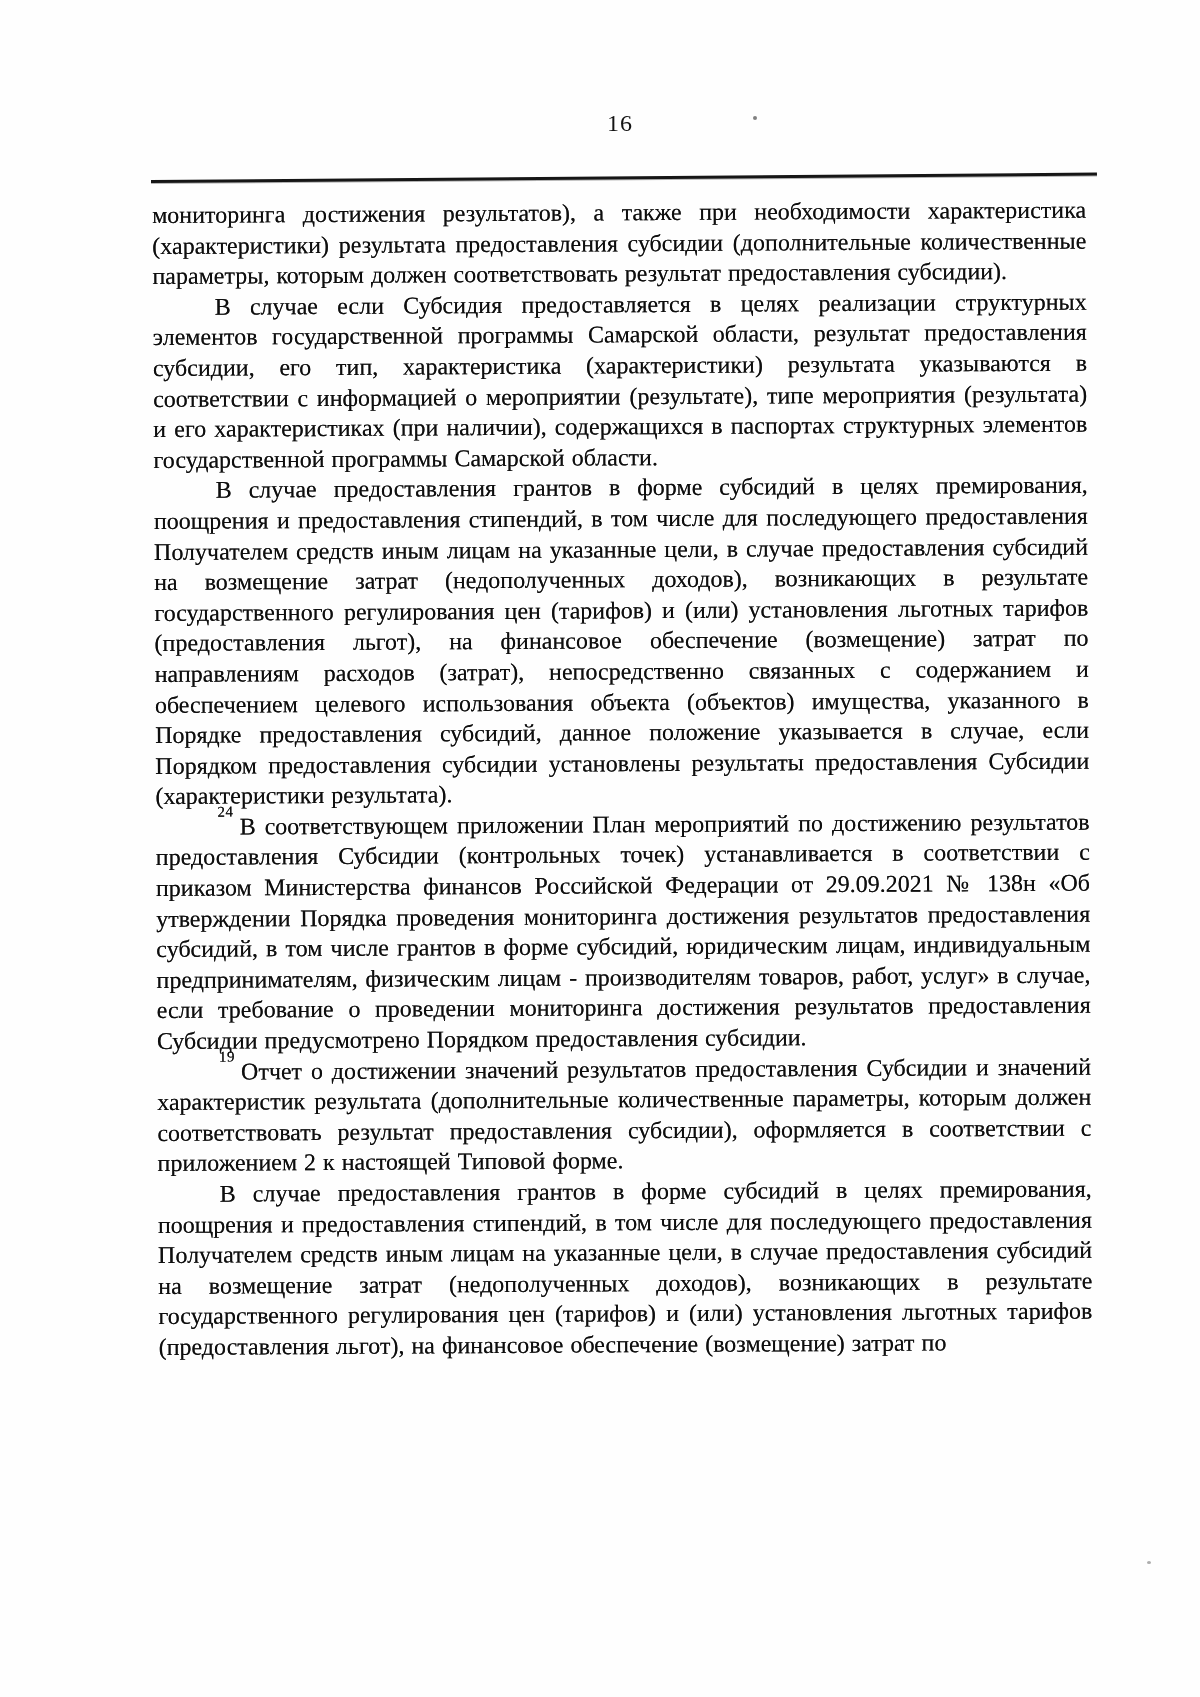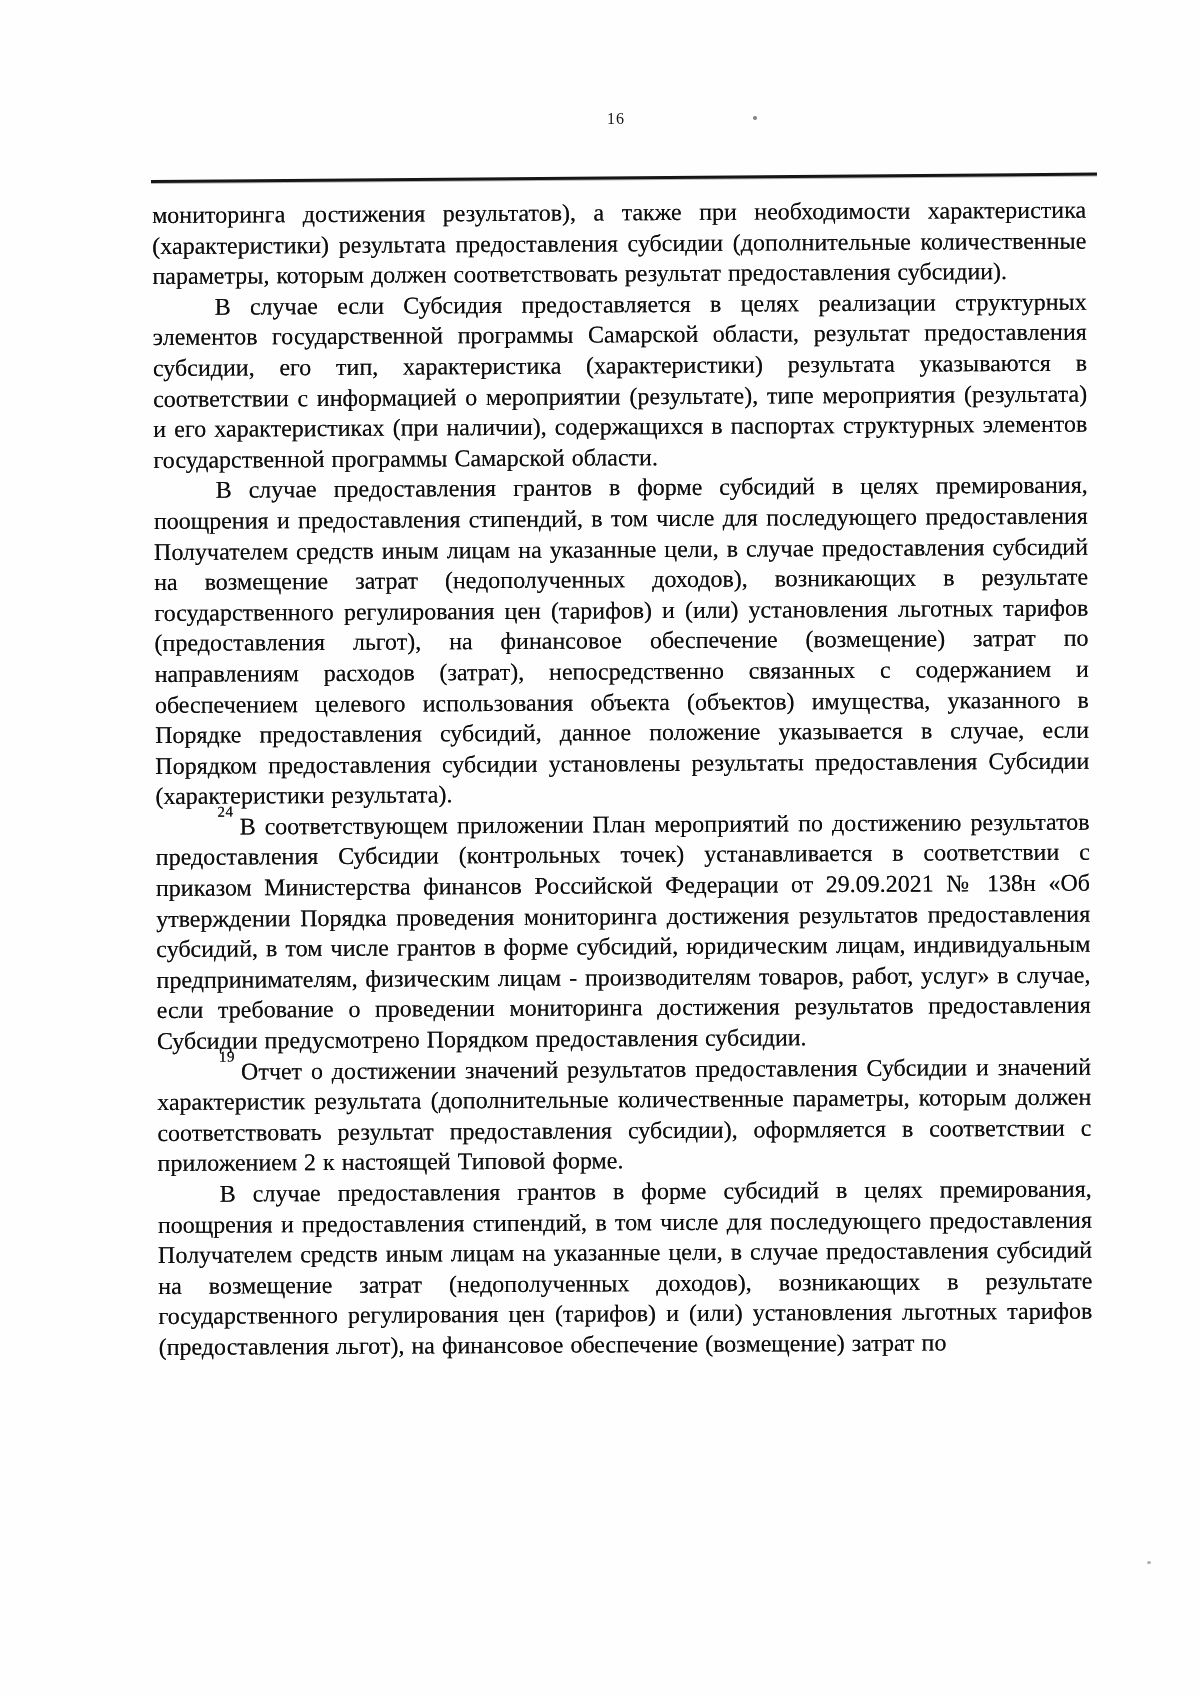--- a/index.html
+++ b/index.html
@@ -13,21 +13,21 @@
     height: 1697px;
     background: #fefefe;
     overflow: hidden;
     font-family: "Liberation Serif", "DejaVu Serif", serif;
     color: #0e0e0e;
   }
   .page-number {
     position: absolute;
     top: 110px;
     left: 607px;
-    font-size: 16px;
+    font-size: 24px;
     letter-spacing: 1px;
     color: #141414;
   }
   .footnote-rule {
     position: absolute;
     left: 151px;
     top: 180px;
     width: 946px;
     height: 3px;
     background: #161616;

